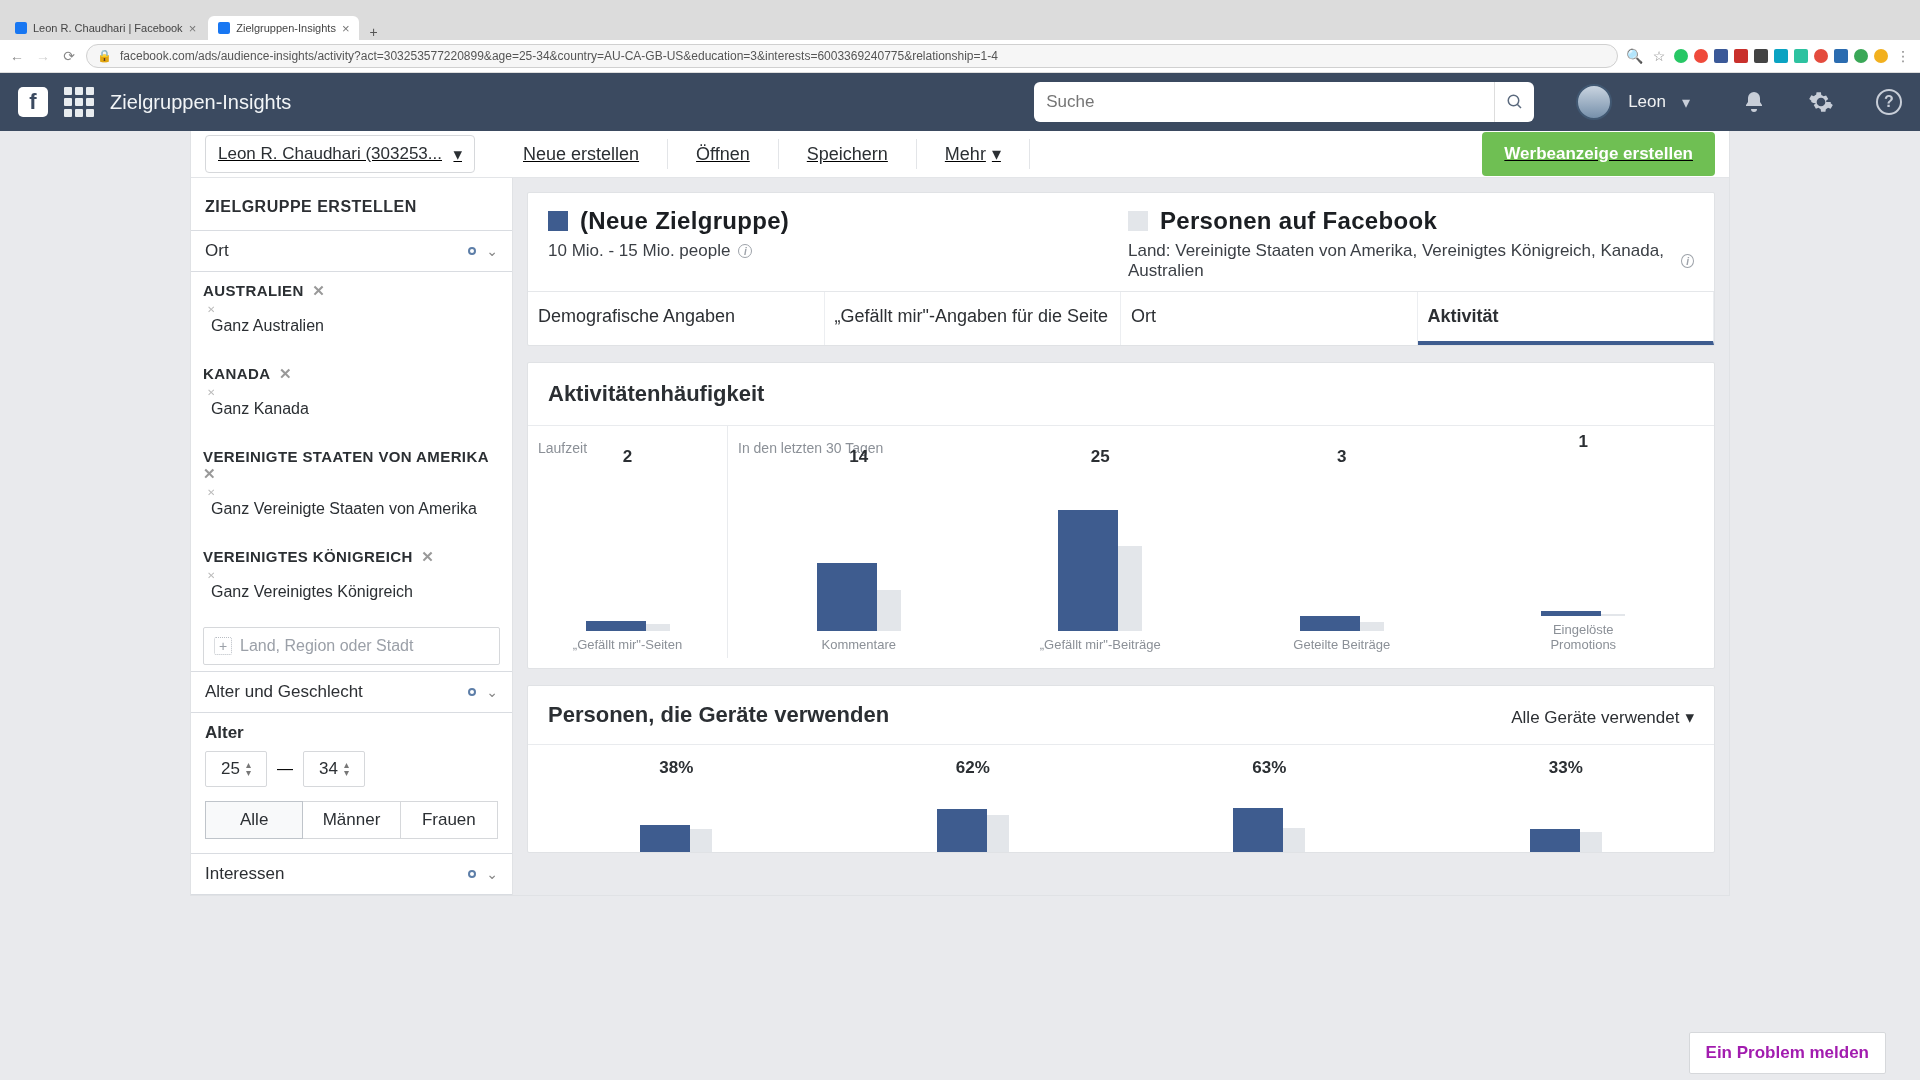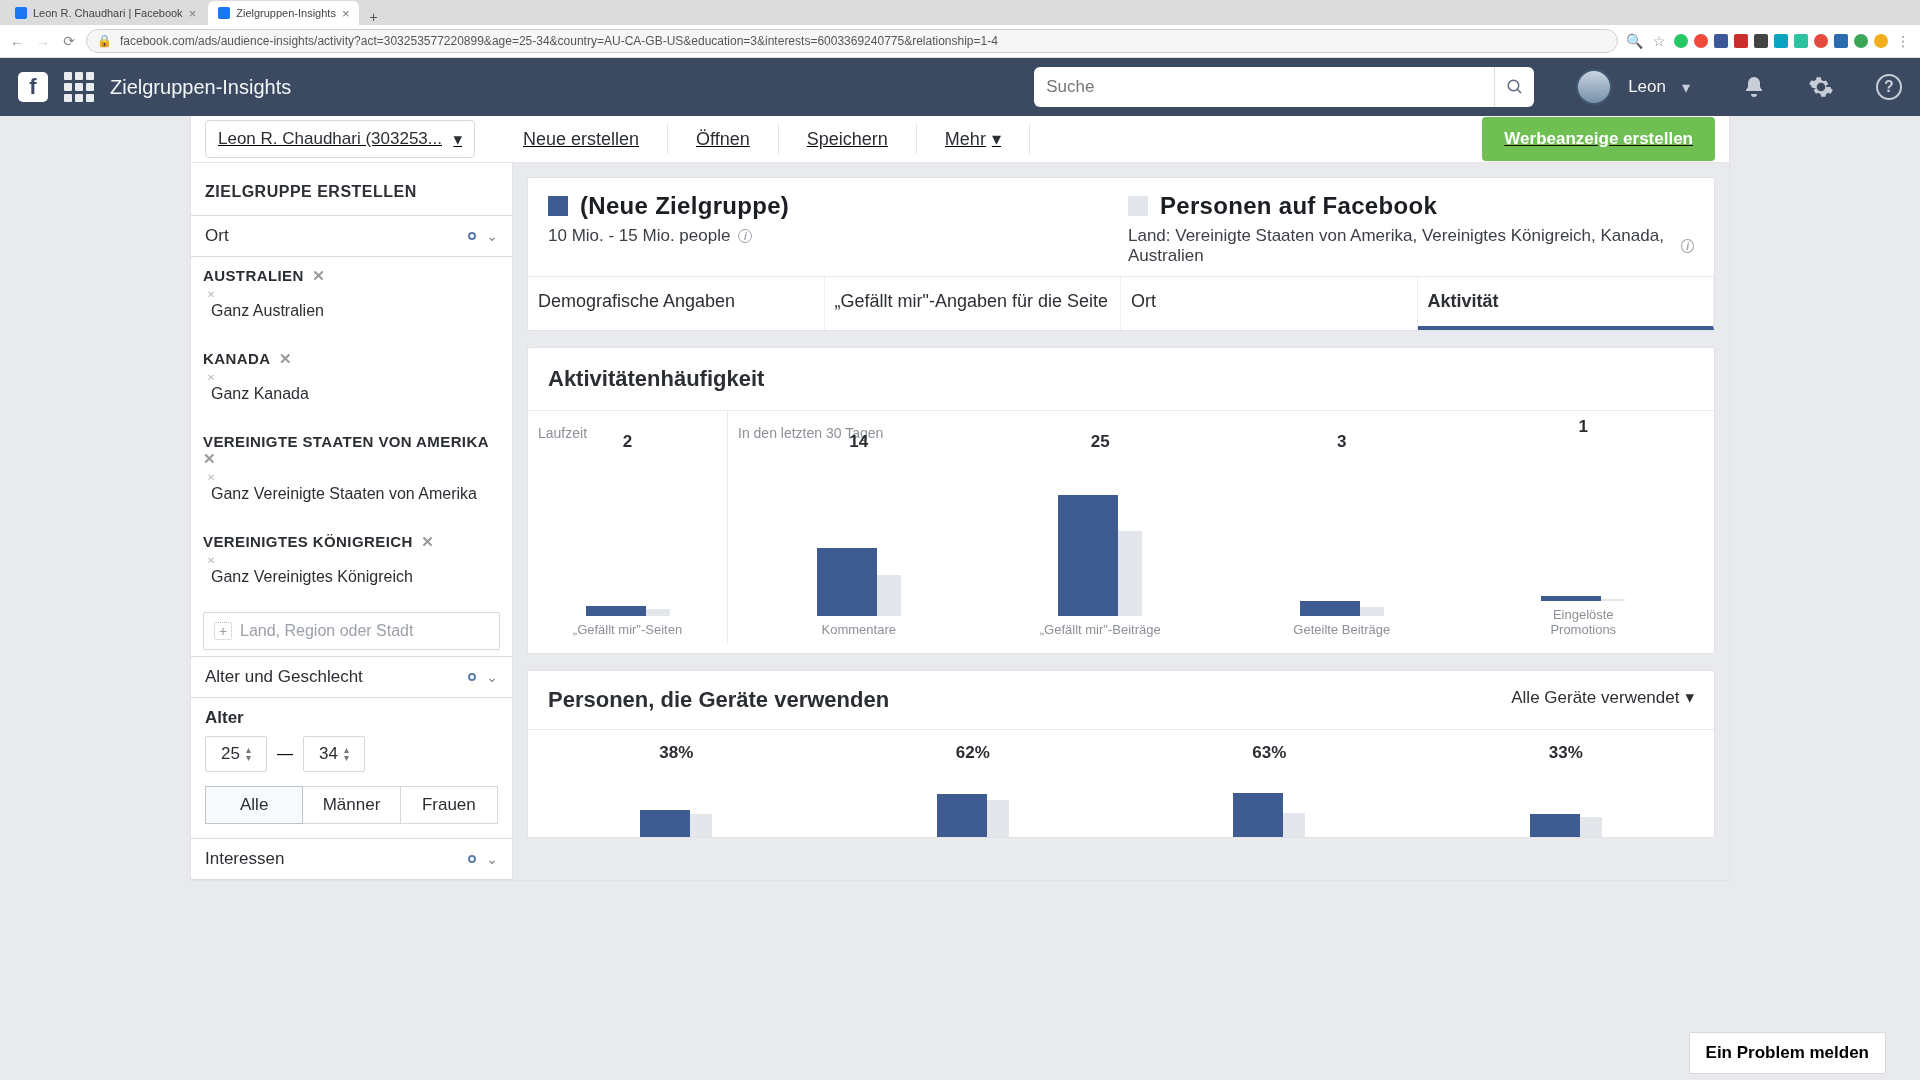--- a/index.html
+++ b/index.html
@@ -1,20 +1,20 @@
 <!DOCTYPE html>
 <html><head>
 <meta charset="utf-8">
 <style>
   * { box-sizing: border-box; margin: 0; padding: 0; font-family: -apple-system, BlinkMacSystemFont, "Segoe UI", Helvetica, Arial, sans-serif; }
   body { background: #e9eaed; width: 1920px; height: 1080px; overflow: hidden; }
 
   
   .chrome { background: #f1f1f1; }
-  .tabs-bar { display: flex; align-items: flex-end; height: 25px; background: #dcdcdc; padding-left: 5px; }
+  .tabs-bar { display: flex; align-items: flex-end; height: 40px; background: #dcdcdc; padding-left: 5px; }
   .tab { display: flex; align-items: center; gap: 6px; height: 24px; padding: 0 10px; font-size: 11px; color: #444; border-radius: 6px 6px 0 0; margin-right: 2px; }
   .tab.active { background: #fff; }
   .tab-close { font-size: 13px; color: #777; }
   .plus-tab { width: 24px; display: flex; align-items: center; justify-content: center; font-size: 14px; color: #555; }
   .url-bar-row { display: flex; align-items: center; gap: 8px; padding: 4px 8px; background: #fff; border-bottom: 1px solid #ddd; }
   .nav-icon { width: 18px; height: 18px; display: flex; align-items: center; justify-content: center; color: #888; font-size: 14px; }
   .url-pill { flex: 1; display: flex; align-items: center; gap: 8px; height: 24px; border: 1px solid #d0d0d0; border-radius: 12px; padding: 0 10px; font-size: 12px; color: #555; background: #f6f6f6; }
   .ext-icons { display: flex; gap: 6px; align-items: center; }
   .ext-dot { width: 14px; height: 14px; border-radius: 50%; }
 
@@ -88,31 +88,31 @@
   .slot-label { font-size: 14px; color: #8b9097; }
   .bars-wrap { display: flex; align-items: flex-end; height: 196px; gap: 0; justify-content: space-around; padding-top: 10px; }
   .bar-group { display: flex; flex-direction: column; align-items: center; width: 128px; }
   .bar-num { font-size: 17px; color: #2b2f33; font-weight: 600; margin-bottom: 4px; }
   .bar-stack { display: flex; align-items: flex-end; height: 160px; }
   .main-bar { width: 60px; background: #3e5c8f; }
   .ghost-bar { width: 24px; background: #e3e6ea; }
   .bar-cat { font-size: 13px; color: #8b9097; margin-top: 6px; text-align: center; }
 
   .devices-card { background: #fff; border: 1px solid #e0e2e5; border-radius: 2px; margin-top: 16px; }
-  .devices-head { display: flex; align-items: flex-start; justify-content: space-between; padding: 16px 20px; gap: 44px; }
+  .devices-head { display: flex; align-items: flex-end; justify-content: space-between; padding: 16px 20px; gap: 44px; }
   .devices-title { font-size: 22px; font-weight: 700; color: #2b2f33; }
   .devices-filter { font-size: 17px; color: #2c2f33; display: flex; align-items: center; gap: 6px; }
   .dev-chart-row { display: flex; border-top: 1px solid #e9ebee; padding-top: 14px; height: 108px; align-items: flex-end; justify-content: space-around; }
   .dev-bar-group { display: flex; flex-direction: column; align-items: center; width: 160px; }
   .dev-num { font-size: 17px; color: #2b2f33; font-weight: 600; margin-bottom: 4px; }
   .dev-stack { display: flex; align-items: flex-end; height: 70px; }
   .dev-bar { width: 50px; background: #3e5c8f; }
   .dev-ghost { width: 22px; background: #e3e6ea; }
 
-  .feedback-btn { position: fixed; right: 34px; bottom: 6px; background: #fff; border: 1px solid #d6d8db; border-radius: 2px; padding: 10px 16px; font-size: 17px; font-weight: 700; color: #000000; }
+  .feedback-btn { position: fixed; right: 34px; bottom: 6px; background: #fff; border: 1px solid #d6d8db; border-radius: 2px; padding: 10px 16px; font-size: 17px; font-weight: 700; color: #a21caf; }
 
   svg { display: block; }
 </style>
 </head>
 <body>
 
 <div class="chrome">
   <div class="tabs-bar">
     <div class="tab">
       <span style="width:12px;height:12px;background:#1877f2;border-radius:2px;display:inline-block"></span>

